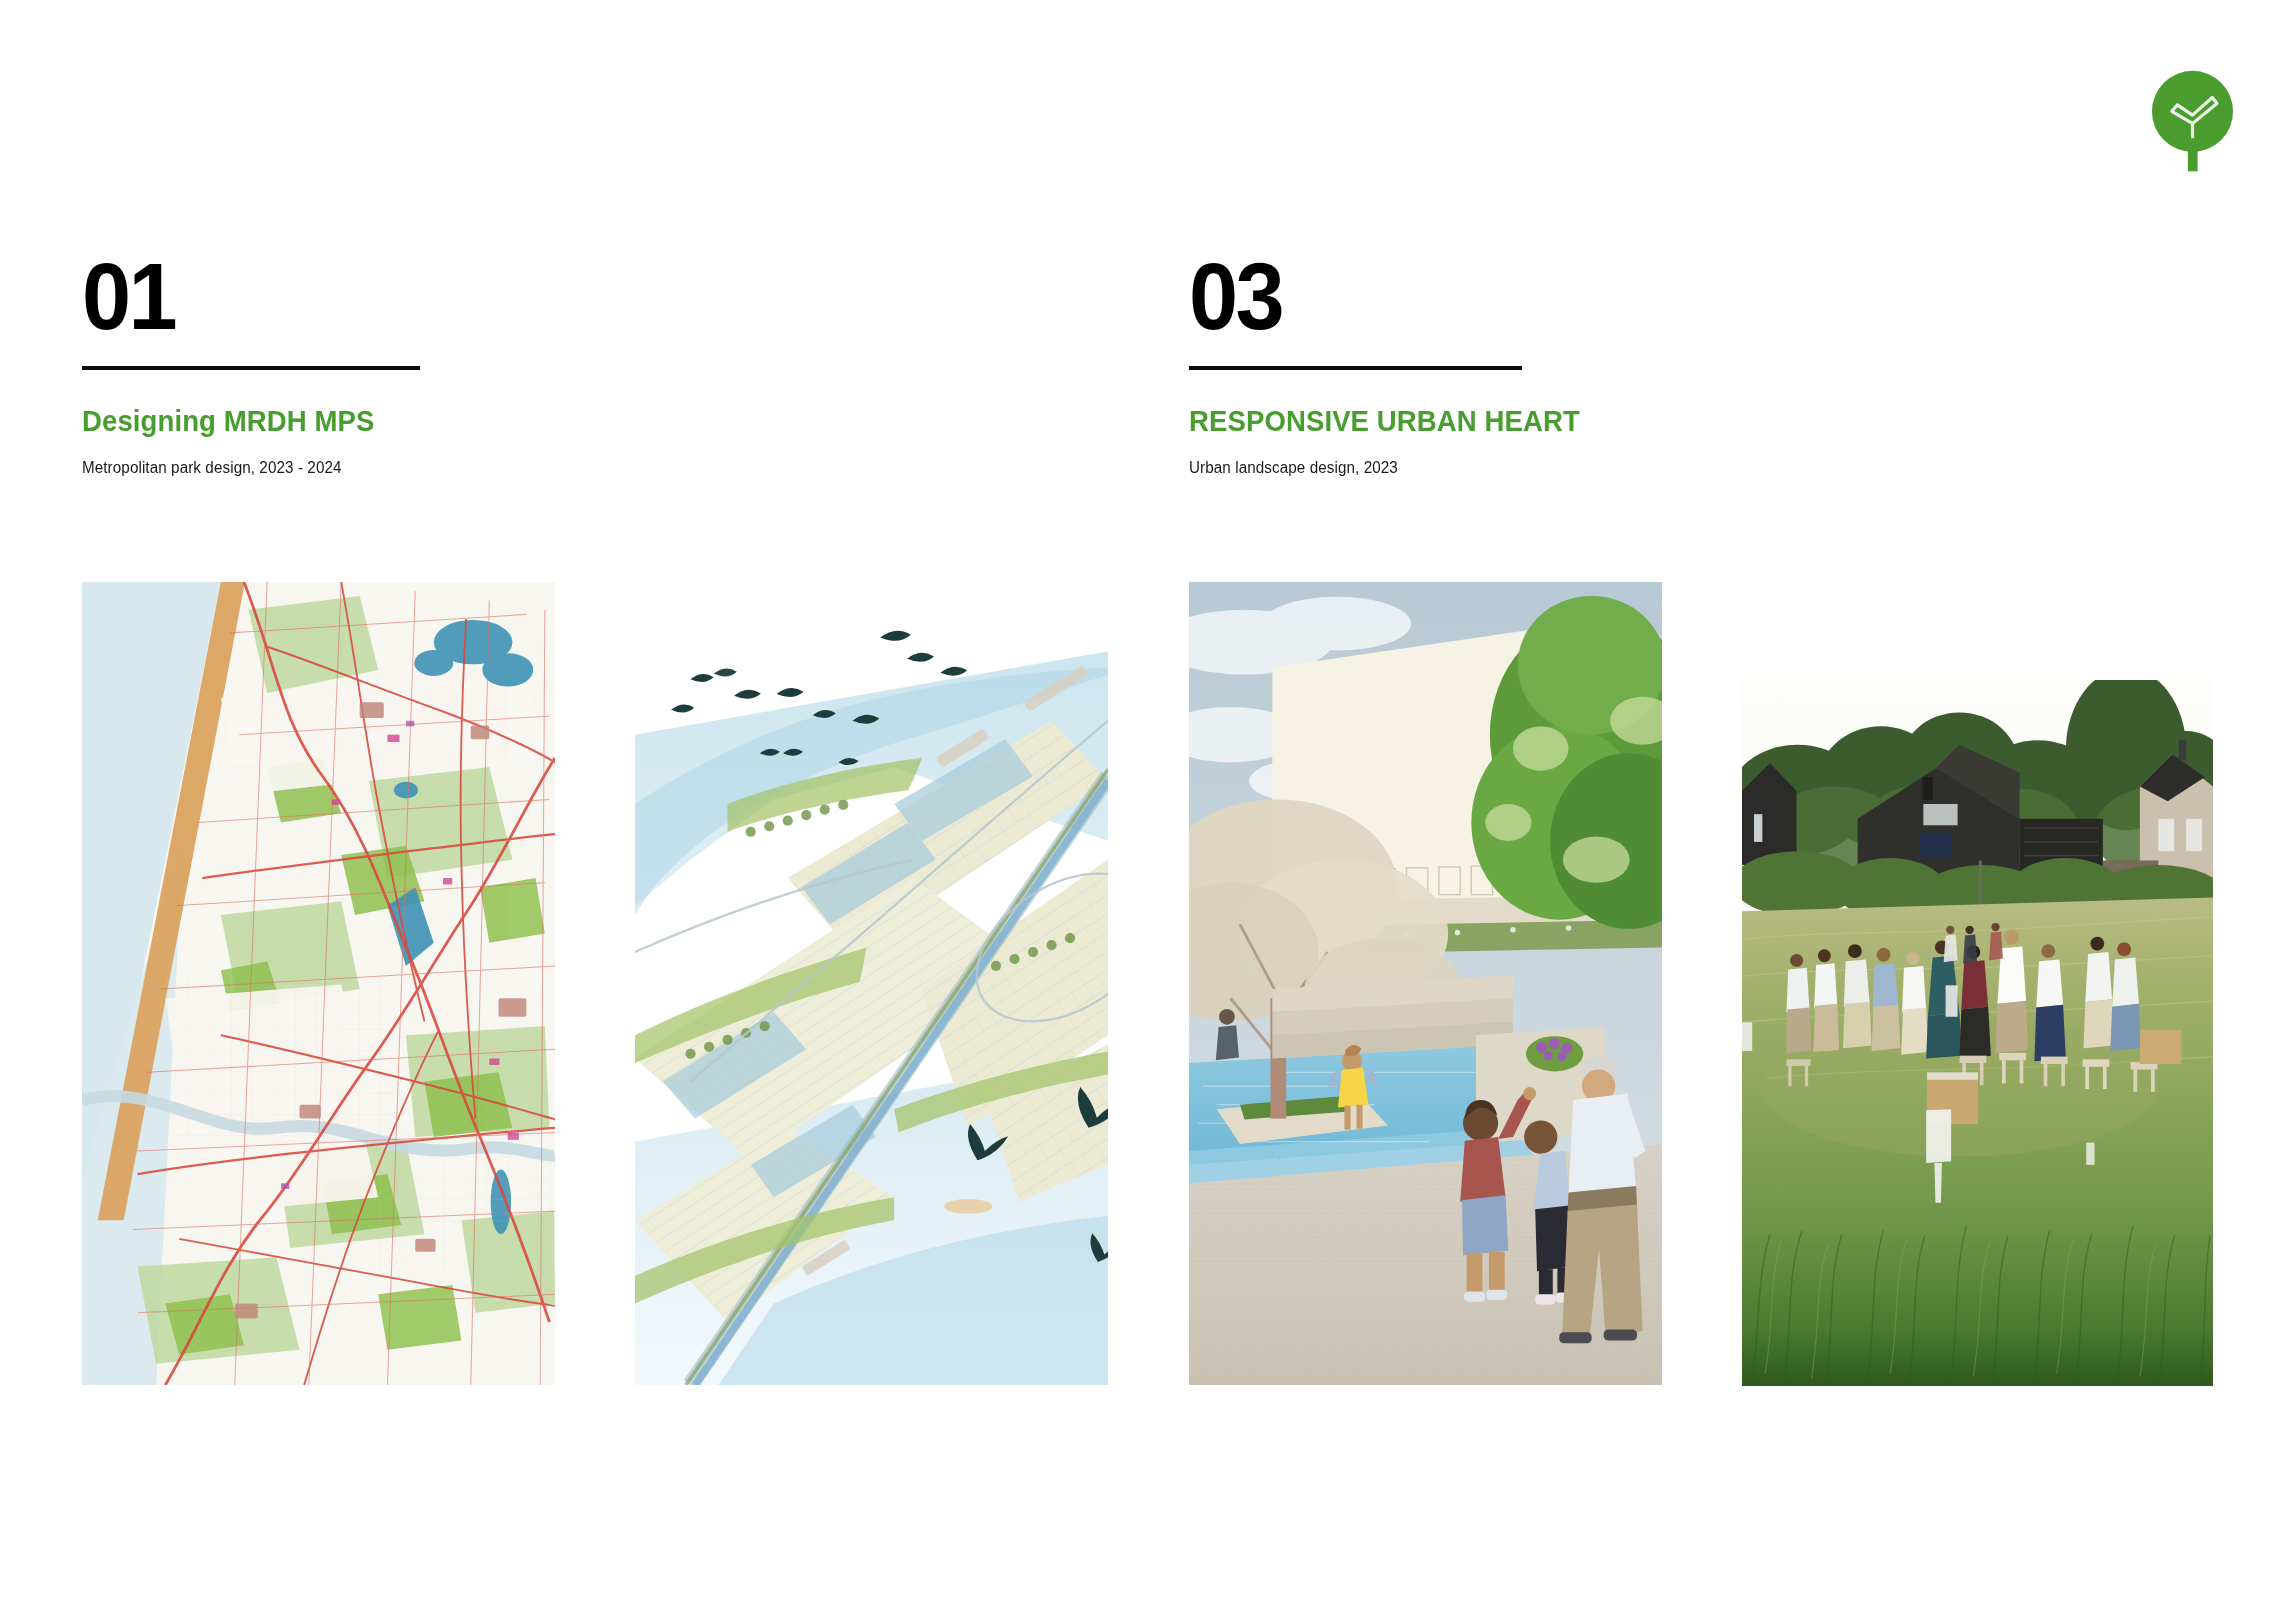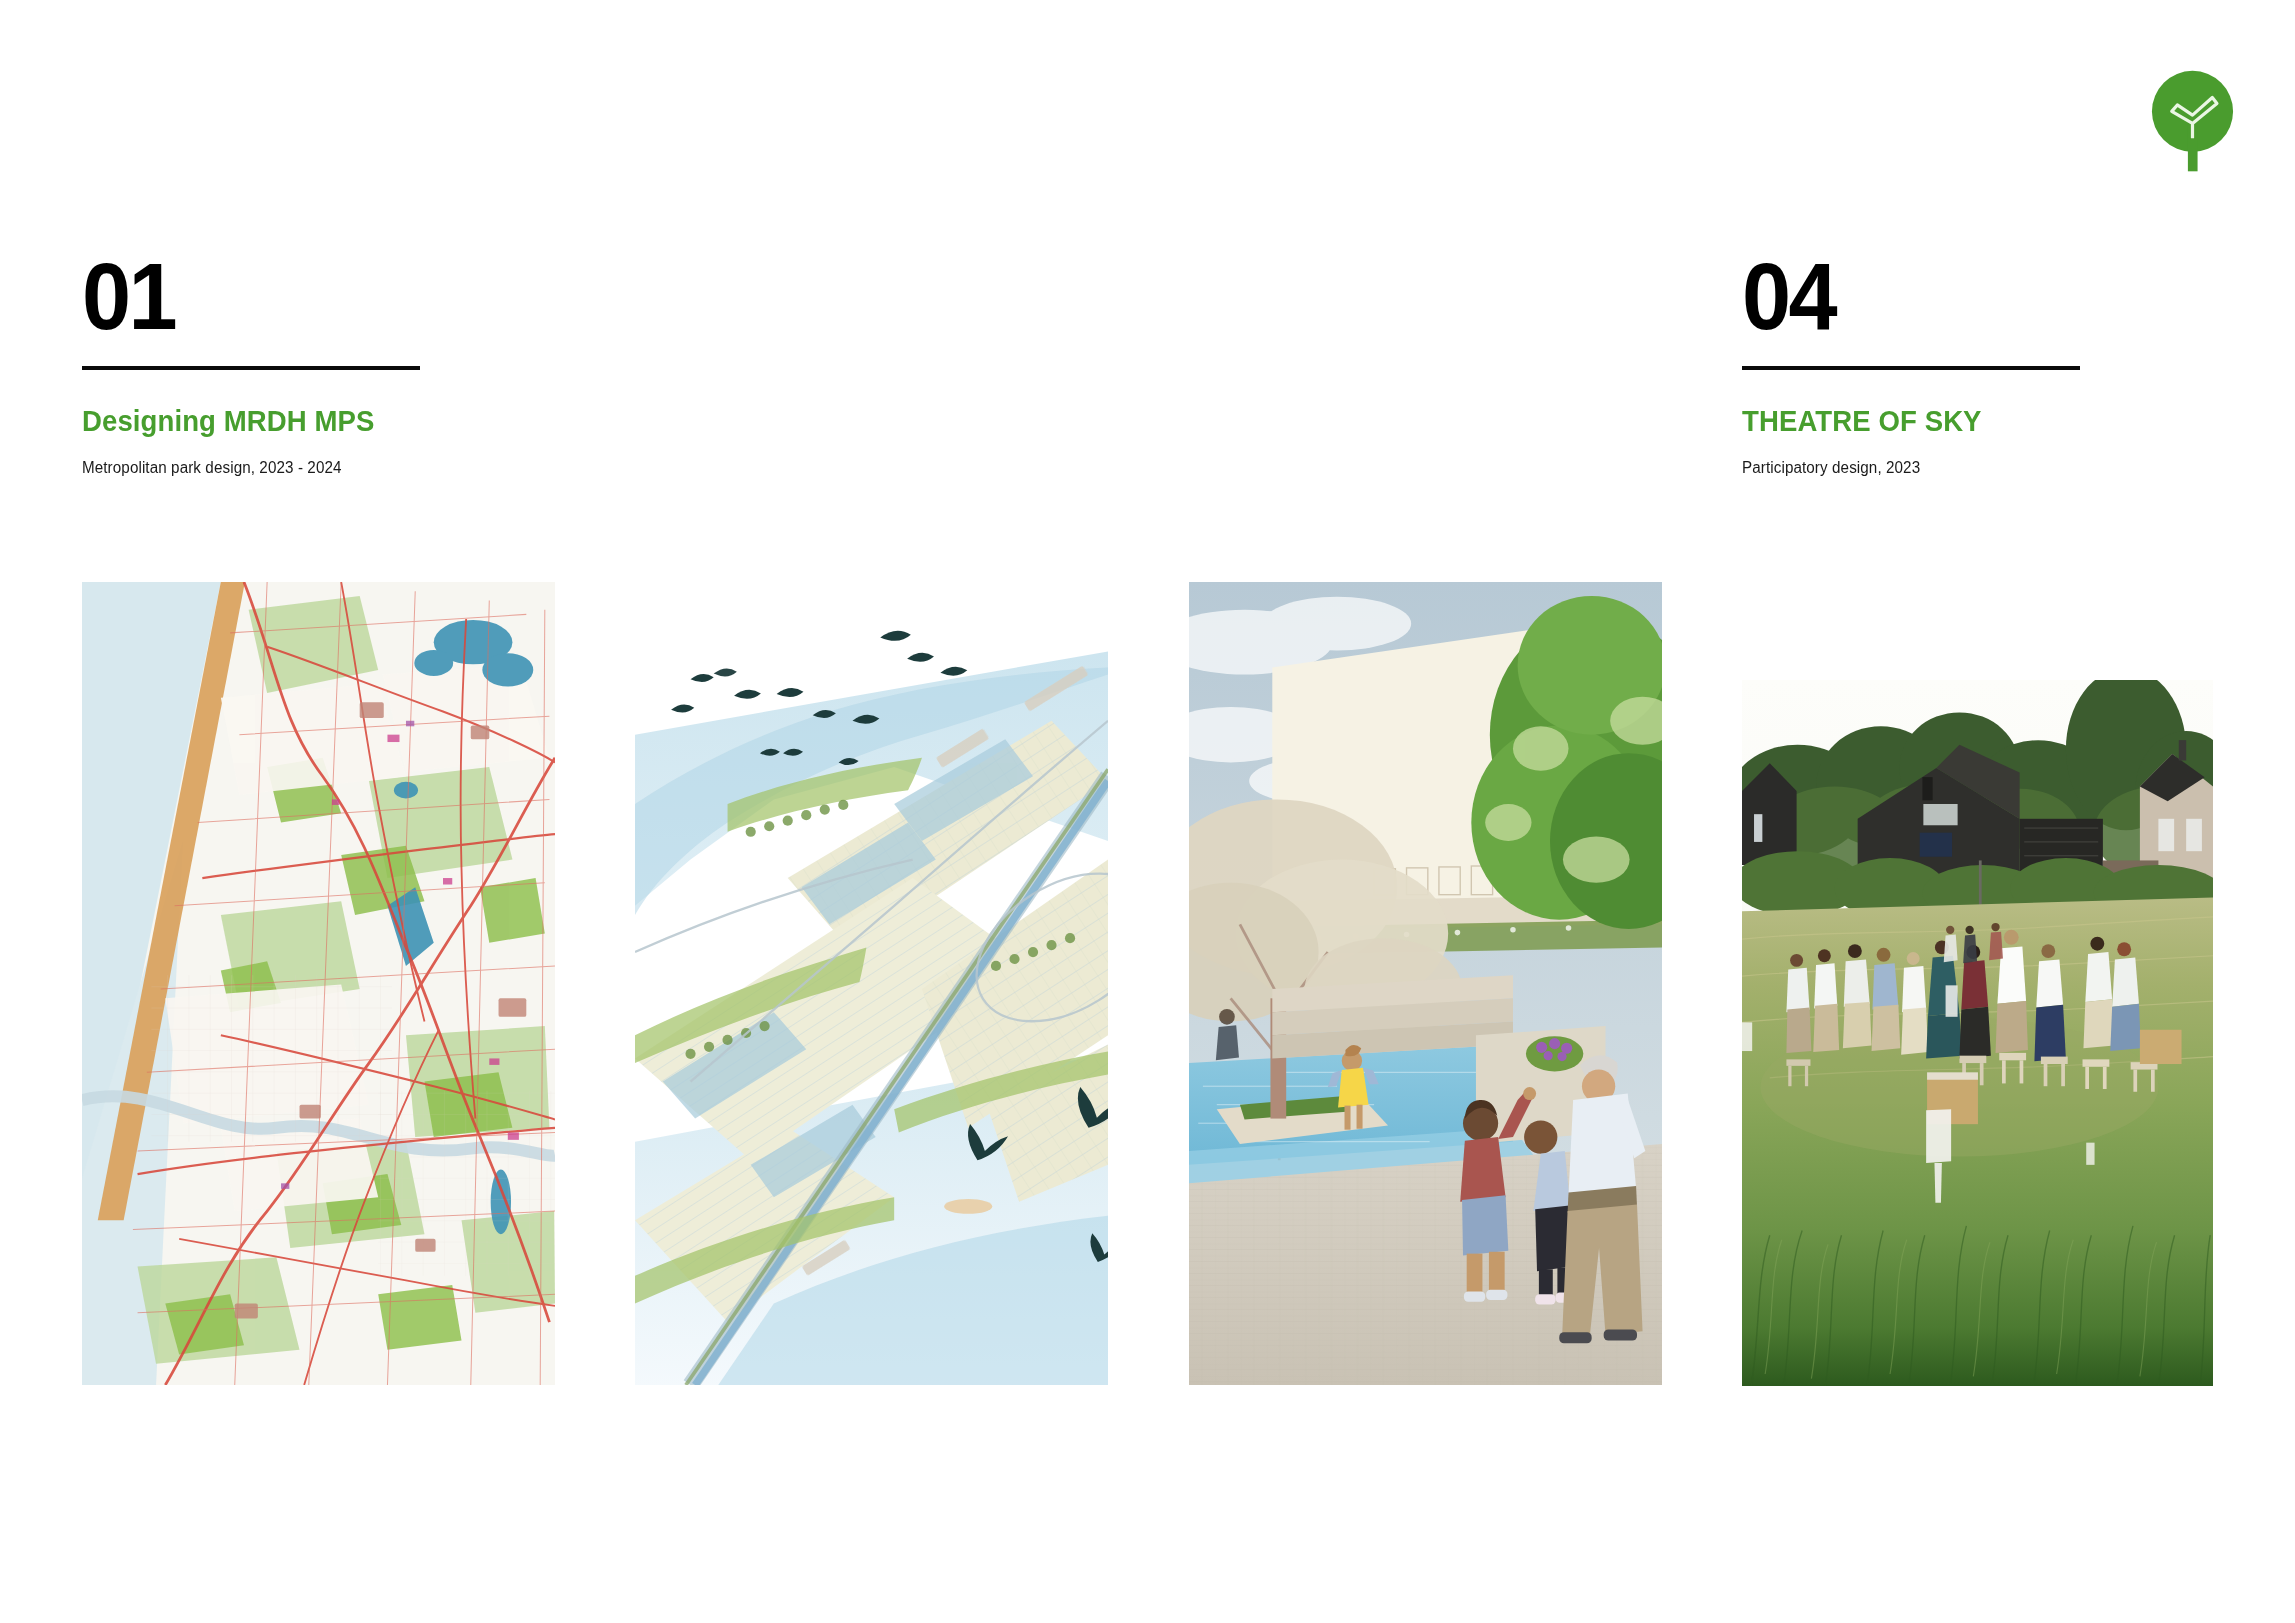--- a/index.html
+++ b/index.html
@@ -67,27 +67,27 @@
 <div class="grid">
 
   <div class="col col-0">
     <div class="num">01</div>
     <div class="rule"></div>
     <div class="title">Designing MRDH MPS</div>
     <div class="subtitle">Metropolitan park design, 2023 - 2024</div>
   </div>
 
 
-
-  <div class="col col-3">
-    <div class="num">04</div>
+  <div class="col col-2">
+    <div class="num">03</div>
     <div class="rule"></div>
-    <div class="title">THEATRE OF SKY</div>
-    <div class="subtitle">Participatory design, 2023</div>
+    <div class="title">RESPONSIVE URBAN HEART</div>
+    <div class="subtitle">Urban landscape design, 2023</div>
   </div>
+
 
   <div class="thumb thumb-0">
     <svg viewBox="0 0 1022 1736" preserveAspectRatio="none">
       <defs>
         <clipPath id="mclip">
             <rect x="0" y="0" width="1022" height="1736"></rect>
           </clipPath>
         <pattern id="parcel" width="46" height="46" patternUnits="userSpaceOnUse">
           <rect width="46" height="46" fill="none"></rect>
           <path d="M0 0 H46 M0 0 V46" stroke="#d9cfc6" stroke-width="1.1" opacity=".55"></path>

